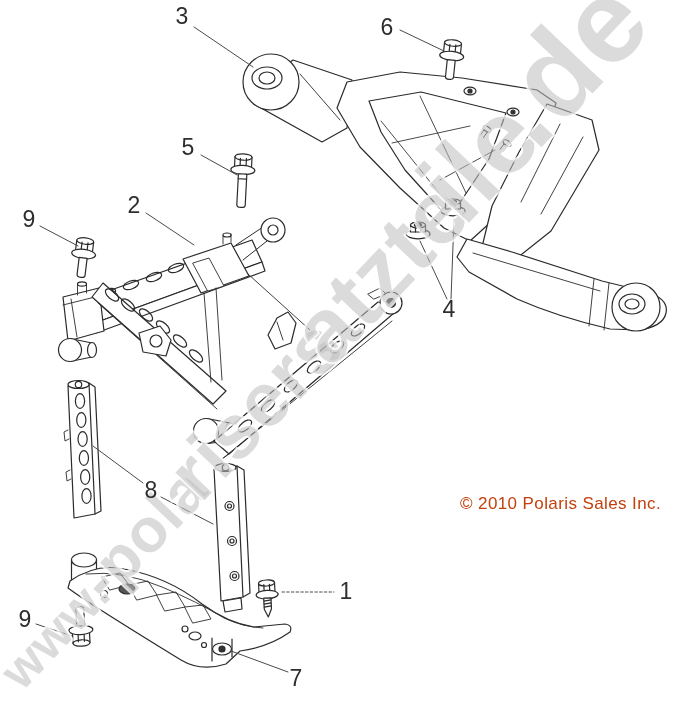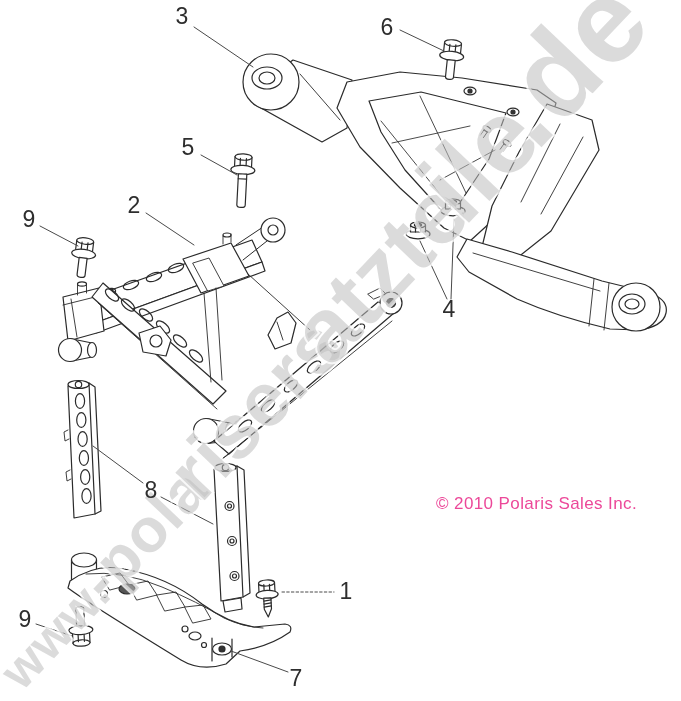--- a/index.html
+++ b/index.html
@@ -7,22 +7,22 @@
     position:relative;width:681px;height:701px;overflow:hidden;background:#ffffff;
     font-family:"Liberation Sans", sans-serif;
   }
   .stage svg{position:absolute;left:0;top:0;}
   .callout{
     position:absolute;transform:translate(-50%,-50%);
     font-size:23px;font-weight:400;color:#2e2e2e;line-height:1;
     letter-spacing:0;user-select:none;white-space:nowrap;
   }
   .copyright{
-    position:absolute;left:436px;top:494px;
-    font-size:17px;color:#ec4899;letter-spacing:0.4px;white-space:nowrap;
+    position:absolute;left:460px;top:494px;
+    font-size:17px;color:#c2410c;letter-spacing:0.4px;white-space:nowrap;
   }
   .wm-text{
     font-family:"Liberation Sans", sans-serif;
     font-weight:bold;letter-spacing:1px;
     fill:#bdbdbd;fill-opacity:0.55;
     stroke:#ffffff;stroke-opacity:0.8;stroke-width:4px;
     paint-order:stroke;
   }
 </style>
 </head>

